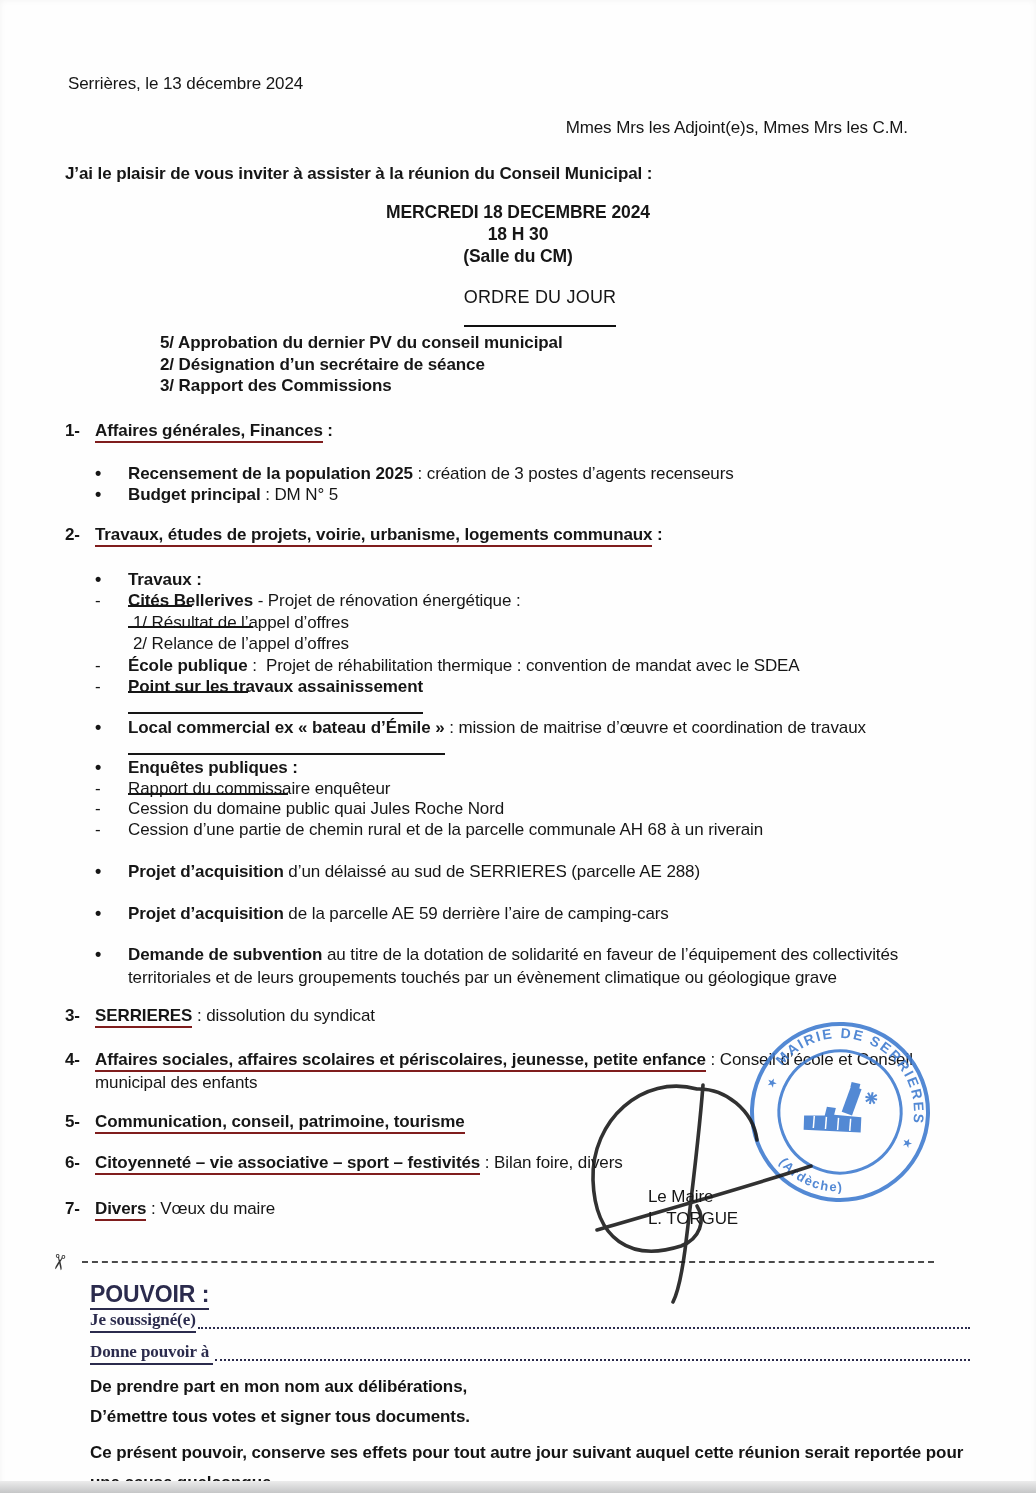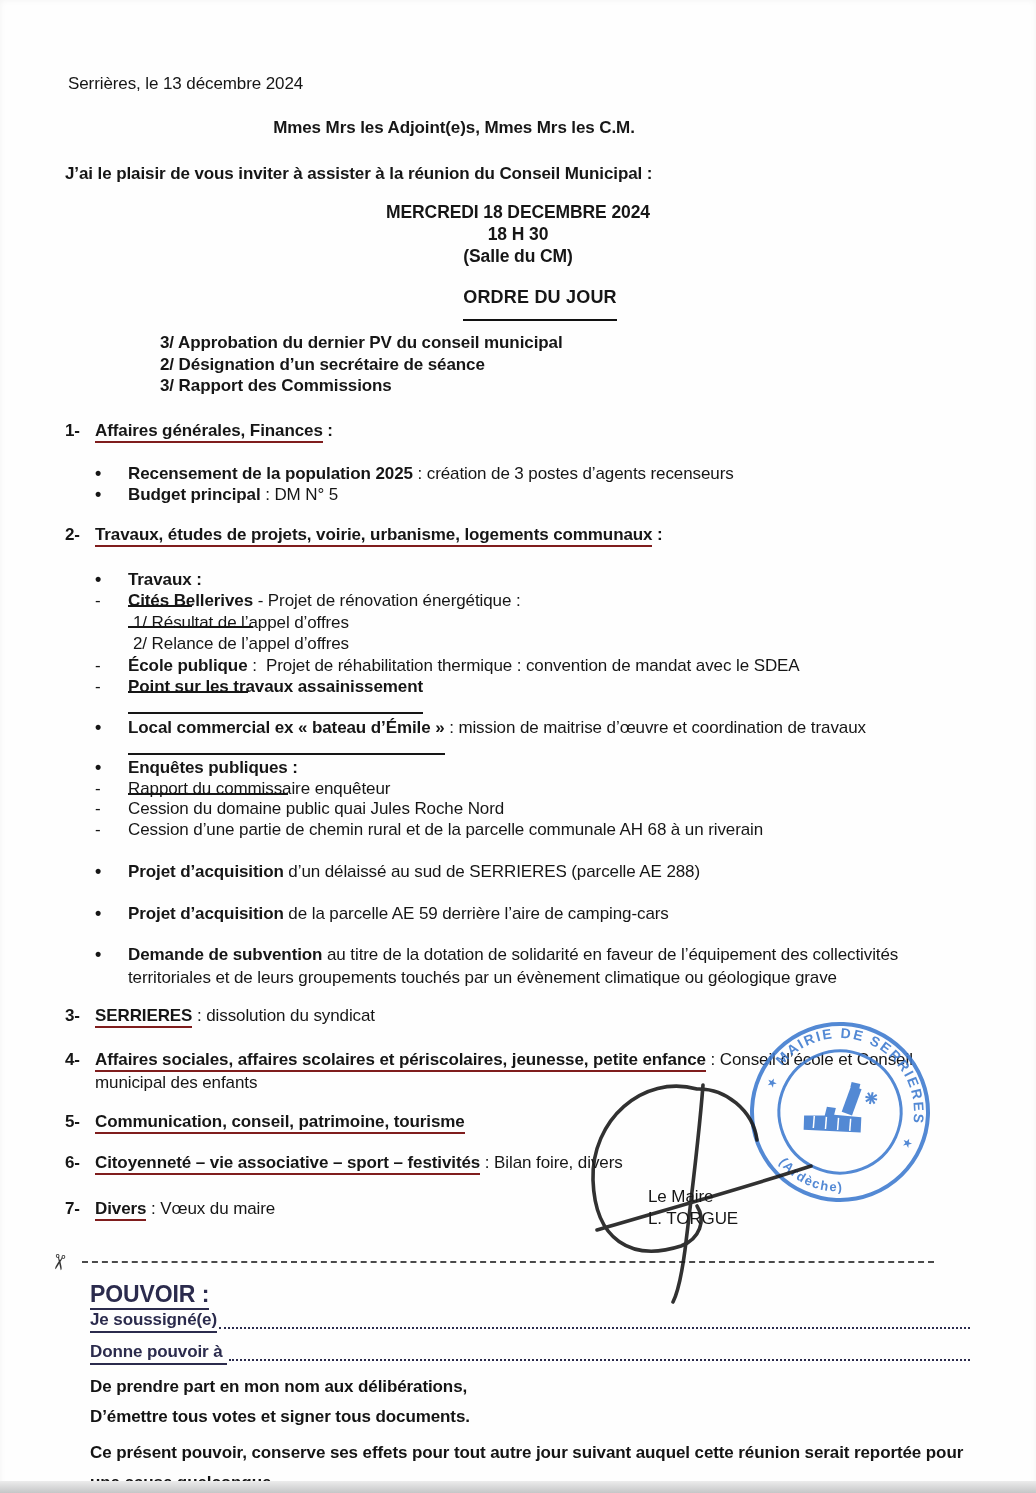--- a/index.html
+++ b/index.html
@@ -11,46 +11,46 @@
     font-family:"Liberation Sans", sans-serif;
     font-size:17px;
     color:#161616;
     letter-spacing:-0.1px;
     box-shadow:inset 0 0 6px rgba(0,0,0,0.05);
   }
   .b{font-weight:bold;}
   .u{border-bottom:2px solid currentColor;padding-bottom:16px;}
   .rest{white-space:pre-wrap;}
   .dateline{margin:74px 0 0 68px;}
-  .recipients{margin:24px 128px 16px 0;text-align:center;font-weight:bold;}
+  .recipients{margin:24px 128px 16px 0;text-align:right;}
   .intro{margin:26px 0 0 65px;font-weight:bold;}
   .meeting{margin-top:17px;text-align:center;line-height:22px;font-weight:bold;font-size:17.5px;}
   .agenda-title-row{margin-top:20px;text-align:center;padding-left:44px;}
-  .agenda-title-row span{font-weight:bold;font-size:18px;border-bottom:2.4px solid #111;padding-bottom:12px;letter-spacing:0.2px;}
+  .agenda-title-row span{font-weight:normal;font-size:18px;border-bottom:2.4px solid #111;padding-bottom:18px;letter-spacing:0.2px;}
   .prelim{margin:24px 0 0 160px;line-height:21.5px;font-weight:bold;}
   .nsec{position:relative;margin-left:65px;padding-left:30px;width:860px;line-height:23px;}
   .nsec .num{position:absolute;left:0;top:0;font-weight:bold;}
   .nsec .title{font-weight:bold;border-bottom:2px solid #7f1d1d;padding-bottom:1px;}
   .group{margin-left:95px;width:845px;}
   .li{position:relative;padding-left:33px;line-height:21.5px;}
   .li .mk{position:absolute;left:0;top:0;}
   .li .mk.dot{font-size:18px;font-weight:bold;}
   .subnum{padding-left:38px;line-height:21.5px;}
   .tight{line-height:20.5px;}
   .wraptext{line-height:23px;}
   .sig-text{position:absolute;left:648px;top:1186px;line-height:22px;z-index:3;}
   .stamp-svg{position:absolute;left:740px;top:1012px;z-index:4;opacity:0.88;}
   .sig-svg{position:absolute;left:545px;top:1068px;z-index:5;}
   .cut-row{margin:29px 0 0 50px;display:flex;align-items:flex-start;gap:14px;height:26px;}
   .scissors{font-size:21px;color:#333;transform:rotate(100deg);line-height:26px;}
   .cutline{width:852px;border-top:2.4px dashed #4a4a4a;margin-top:12px;}
   .pouvoir{margin:6px 0 0 90px;width:880px;color:#2b2b4d;font-weight:bold;}
   .ptitle{font-size:23px;}
   .ptitle span{border-bottom:2.4px solid currentColor;padding-bottom:1px;}
-  .pline{display:flex;align-items:flex-end;}
+  .pline{display:flex;align-items:flex-end;font-family:Liberation Serif, serif;}
   .pline .lbl{white-space:pre;border-bottom:2.4px solid currentColor;padding-bottom:1px;}
   .pline .lbl-plain{white-space:pre;}
   .leader{flex:1 1 auto;border-bottom:2.6px dotted currentColor;margin:0 0 4px 2px;}
   .blk{color:#141414;}
   .m2{margin-top:2px;} .m9{margin-top:9px;} .m12{margin-top:12px;} .m10{margin-top:10px;}
   .pfinal{line-height:30px;margin-top:11px;}
   .scan-bottom{position:absolute;left:0;right:0;bottom:0;height:12px;background:linear-gradient(to bottom,#ececec,#c5c6c7);z-index:8;}
 </style>
 </head>
 <body>
@@ -67,21 +67,21 @@
     <div>MERCREDI 18 DECEMBRE 2024</div>
     <div>18 H 30</div>
     <div>(Salle du CM)</div>
   </div>
 
   <div class="agenda-title-row">
     <span>ORDRE DU JOUR</span>
   </div>
 
   <div class="prelim">
-    <div>3/ Approbation du dernier PV du conseil municipal</div>
+    <div>5/ Approbation du dernier PV du conseil municipal</div>
     <div>2/ Désignation d’un secrétaire de séance</div>
     <div>3/ Rapport des Commissions</div>
   </div>
 
   <div class="nsec" style="margin-top:22px">
     <span class="num">1-</span>
     <span class="title">Affaires générales, Finances</span><span class="rest b"> :</span>
   </div>
 
   <div class="group" style="margin-top:21px">

